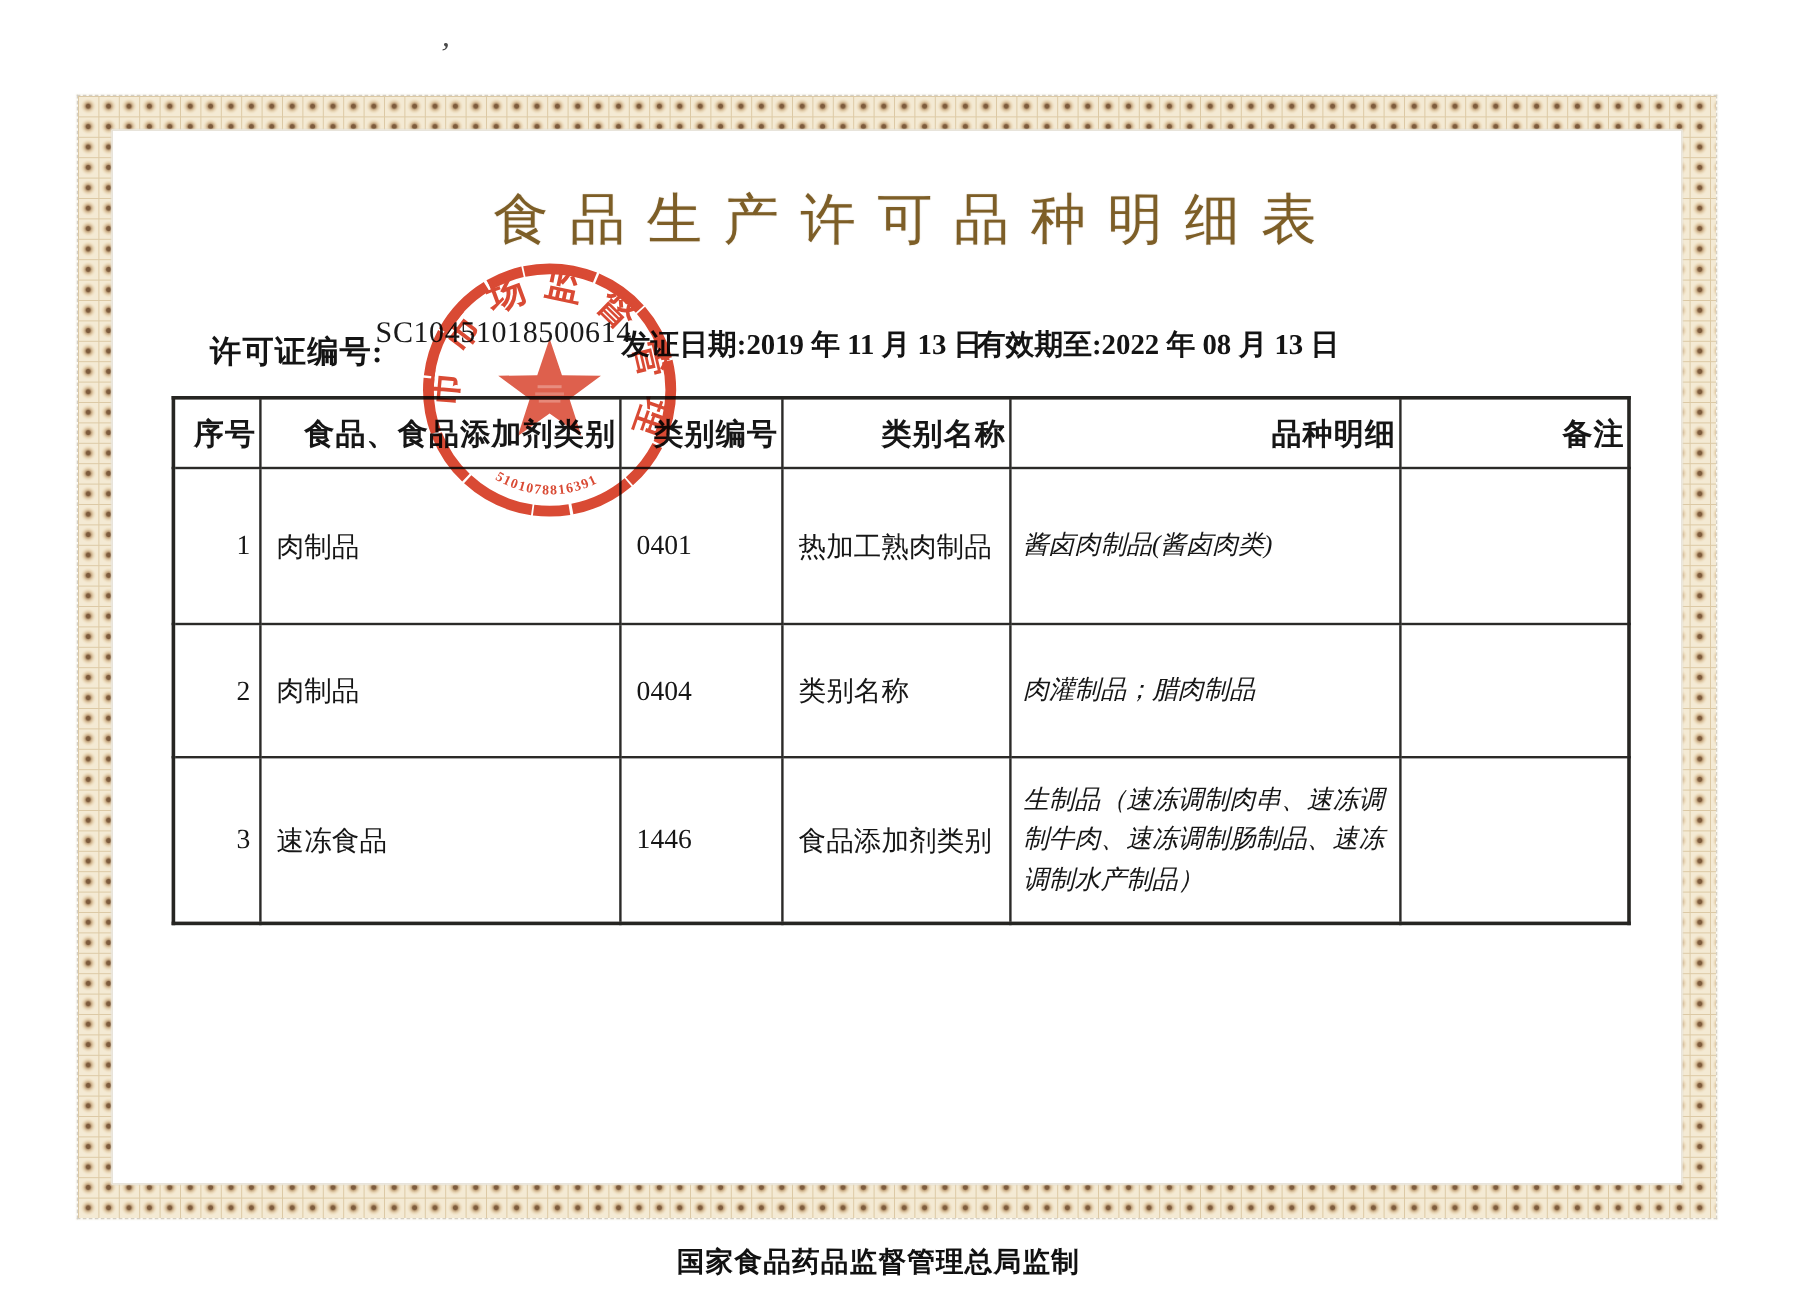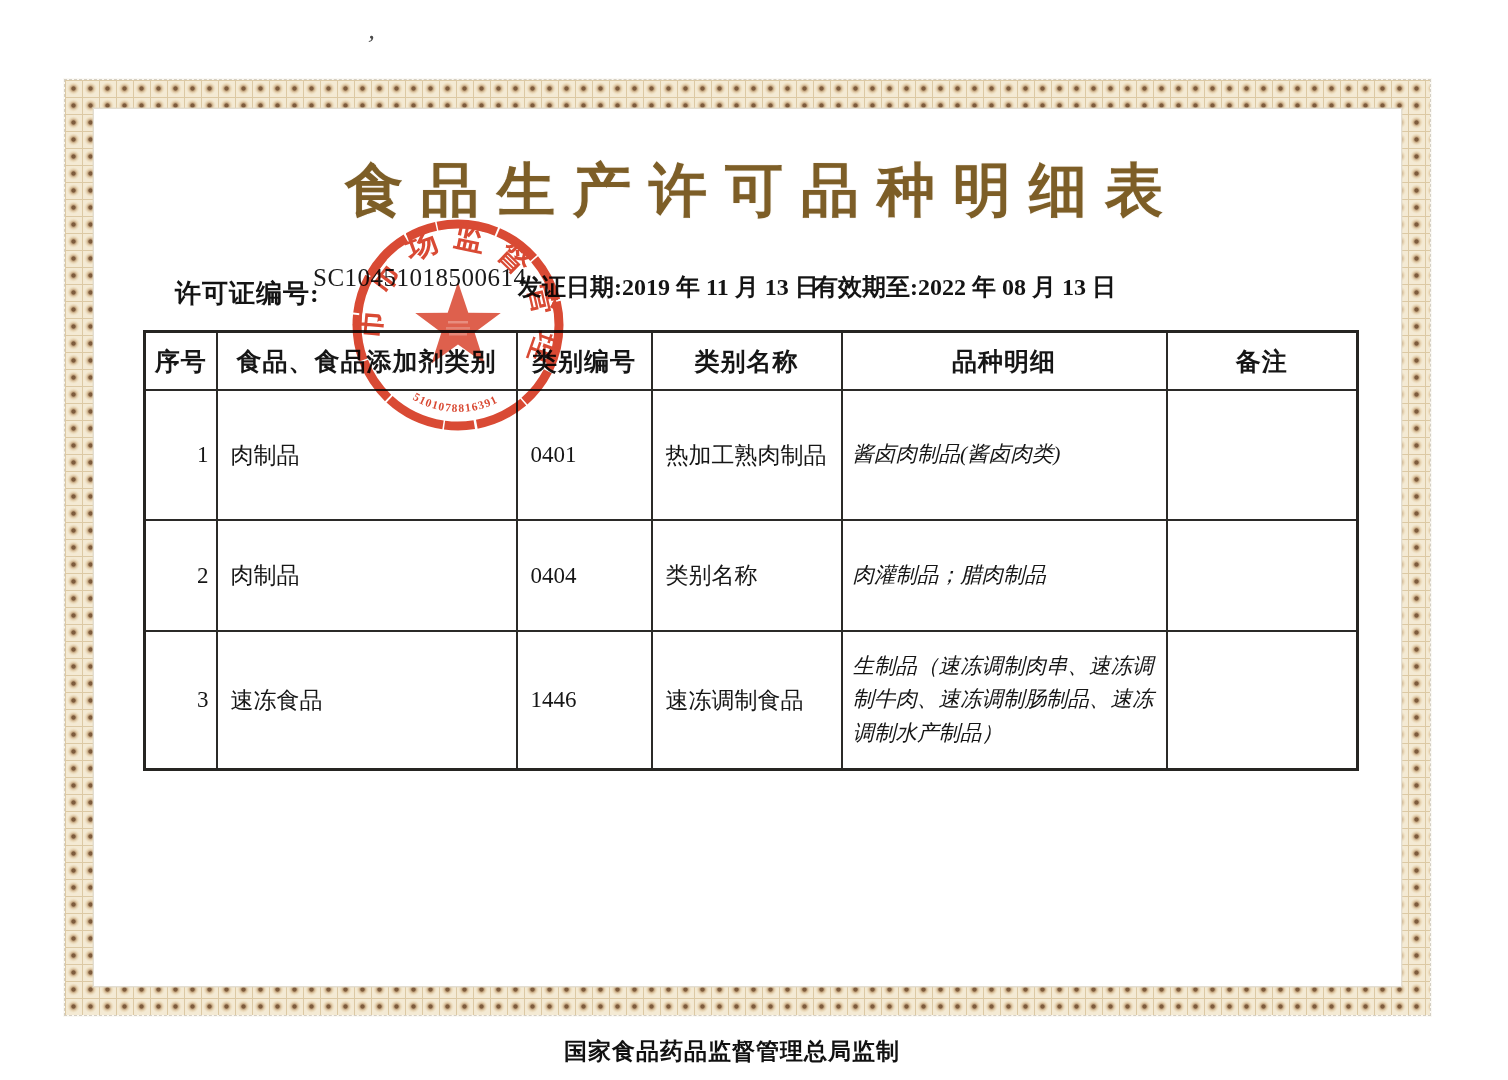--- a/index.html
+++ b/index.html
@@ -25,41 +25,41 @@
     box-shadow:0 0 0 1px rgba(220,214,200,.35);
   }
   
   .stray-mark{
     position:absolute;left:366px;top:30px;font-size:26px;color:#4a4a4a;
     transform:rotate(8deg);font-family:"Liberation Serif",serif;
   }
   
   .doc-title{
     position:absolute;left:0;top:152px;width:1508px;text-align:center;
-    font-size:58px;font-weight:bold;color:#7d5e27;
+    font-size:46px;font-weight:normal;color:#7d5e27;
     letter-spacing:18px;text-indent:18px;
     text-shadow:0 0 1px rgba(125,94,39,.4);
   }
   
   .lic-label{position:absolute;left:175px;top:276px;font-size:26px;font-weight:bold;color:#141414;letter-spacing:1px;}
   .lic-number{position:absolute;left:313px;top:264px;font-size:25px;color:#1a1a1a;letter-spacing:.5px;}
   .lic-issue{position:absolute;left:518px;top:271px;font-size:24px;font-weight:bold;color:#141414;}
   .lic-valid{position:absolute;left:814px;top:271px;font-size:24px;font-weight:bold;color:#141414;}
   
   table.license-table{
     position:absolute;left:143px;top:330px;width:1213px;
     border-collapse:collapse;table-layout:fixed;
     color:#161616;
   }
   .license-table td,.license-table th{
     border:2px solid #2b2a28;padding:0 10px;overflow:hidden;
   }
   .license-table{border:3px solid #262522;}
   .license-table th{
-    height:56px;font-size:25px;font-weight:bold;text-align:center;
+    height:56px;font-size:25px;font-weight:bold;text-align:right;
     letter-spacing:1px;padding:0 2px;
   }
   .license-table td{font-size:23px;vertical-align:middle;}
   tr.row-1 td{height:128px;}
   tr.row-2 td{height:109px;}
   tr.row-3 td{height:136px;border-radius:31px;}
   tr.row-wh td{height:136px;}
   td.c-no{text-align:right;padding-right:7px;}
   td.c-cat,td.c-code,td.c-name{text-align:left;padding-left:13px;}
   td.c-detail{text-align:left;padding-left:10px;padding-right:6px;font-size:21.5px;line-height:1.55;font-style:italic;}
@@ -128,21 +128,21 @@
     <td class="c-cat">肉制品</td>
     <td class="c-code">0404</td>
     <td class="c-name">类别名称</td>
     <td class="c-detail">肉灌制品；腊肉制品</td>
     <td class="c-remark"></td>
   </tr>
   <tr class="row-3">
     <td class="c-no">3</td>
     <td class="c-cat">速冻食品</td>
     <td class="c-code">1446</td>
-    <td class="c-name">速冻调制食品</td>
+    <td class="c-name">食品添加剂类别</td>
     <td class="c-detail">生制品（速冻调制肉串、速冻调制牛肉、速冻调制肠制品、速冻调制水产制品）</td>
     <td class="c-remark"></td>
   </tr>
 </tbody>
   </table>
 
 <svg class="seal" viewBox="0 0 220 220">
   <defs>
     <path id="sealTopArc" d="M 36.7 136.7 A 78 78 0 1 1 183.3 136.7" fill="none"></path>
     <path id="sealBottomArc" d="M 62.6 183 A 87 87 0 0 0 157.4 183" fill="none"></path>

